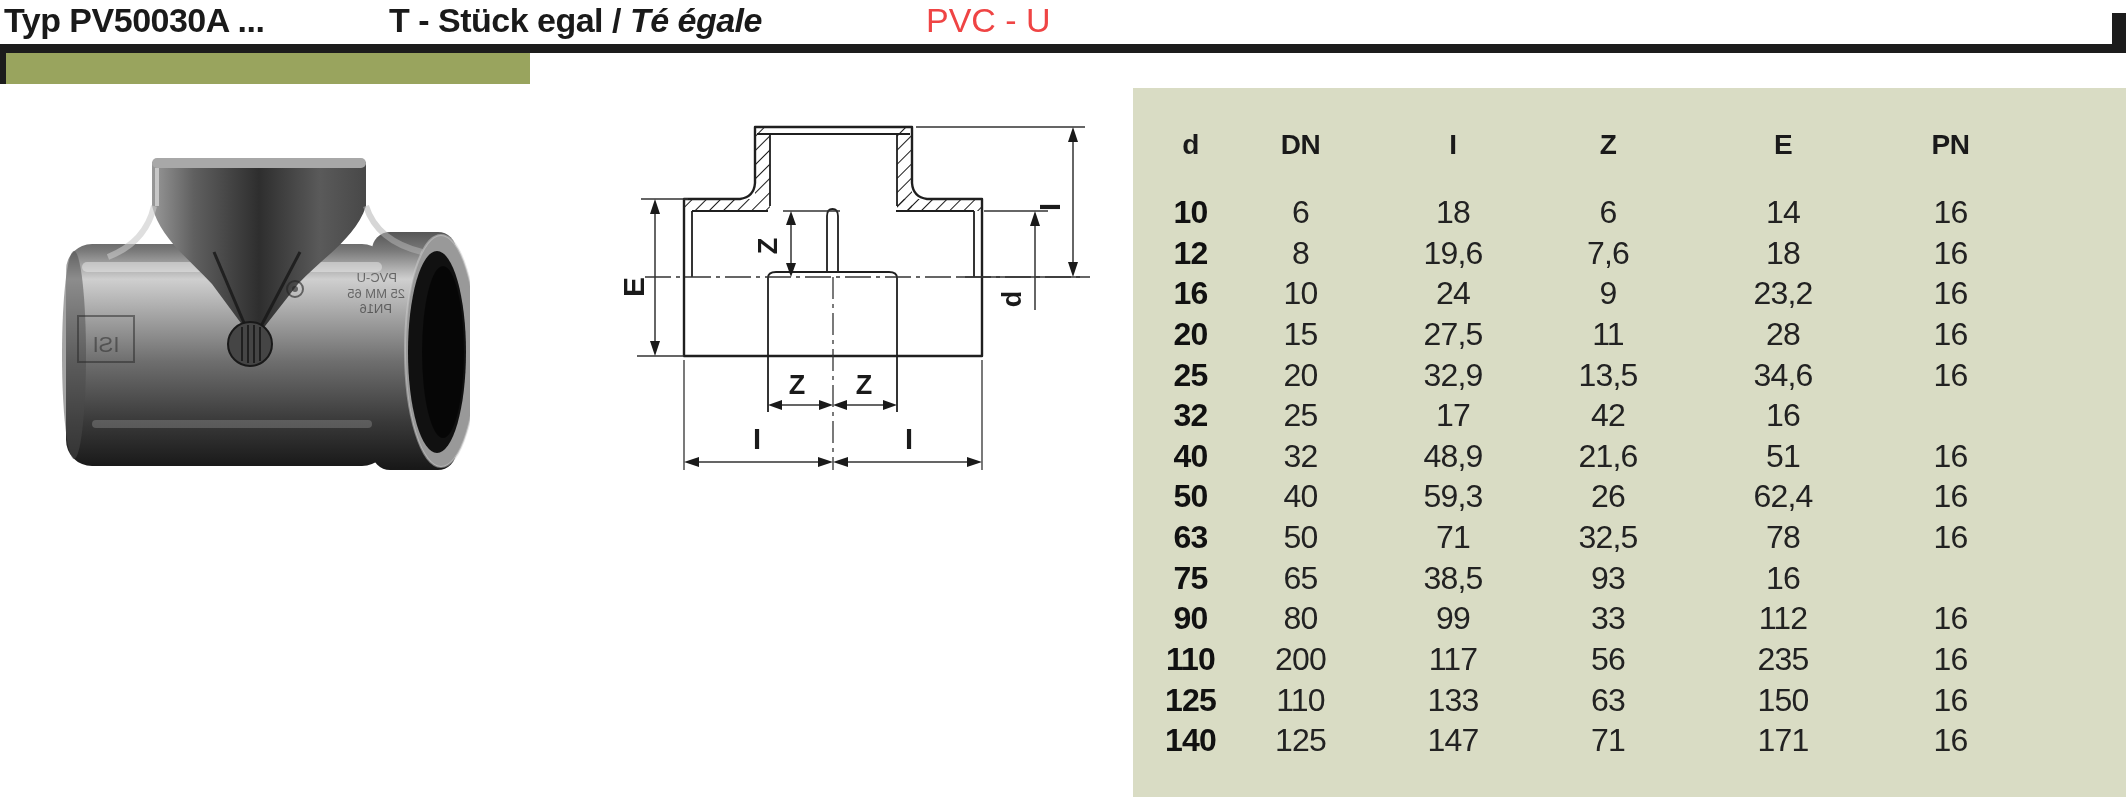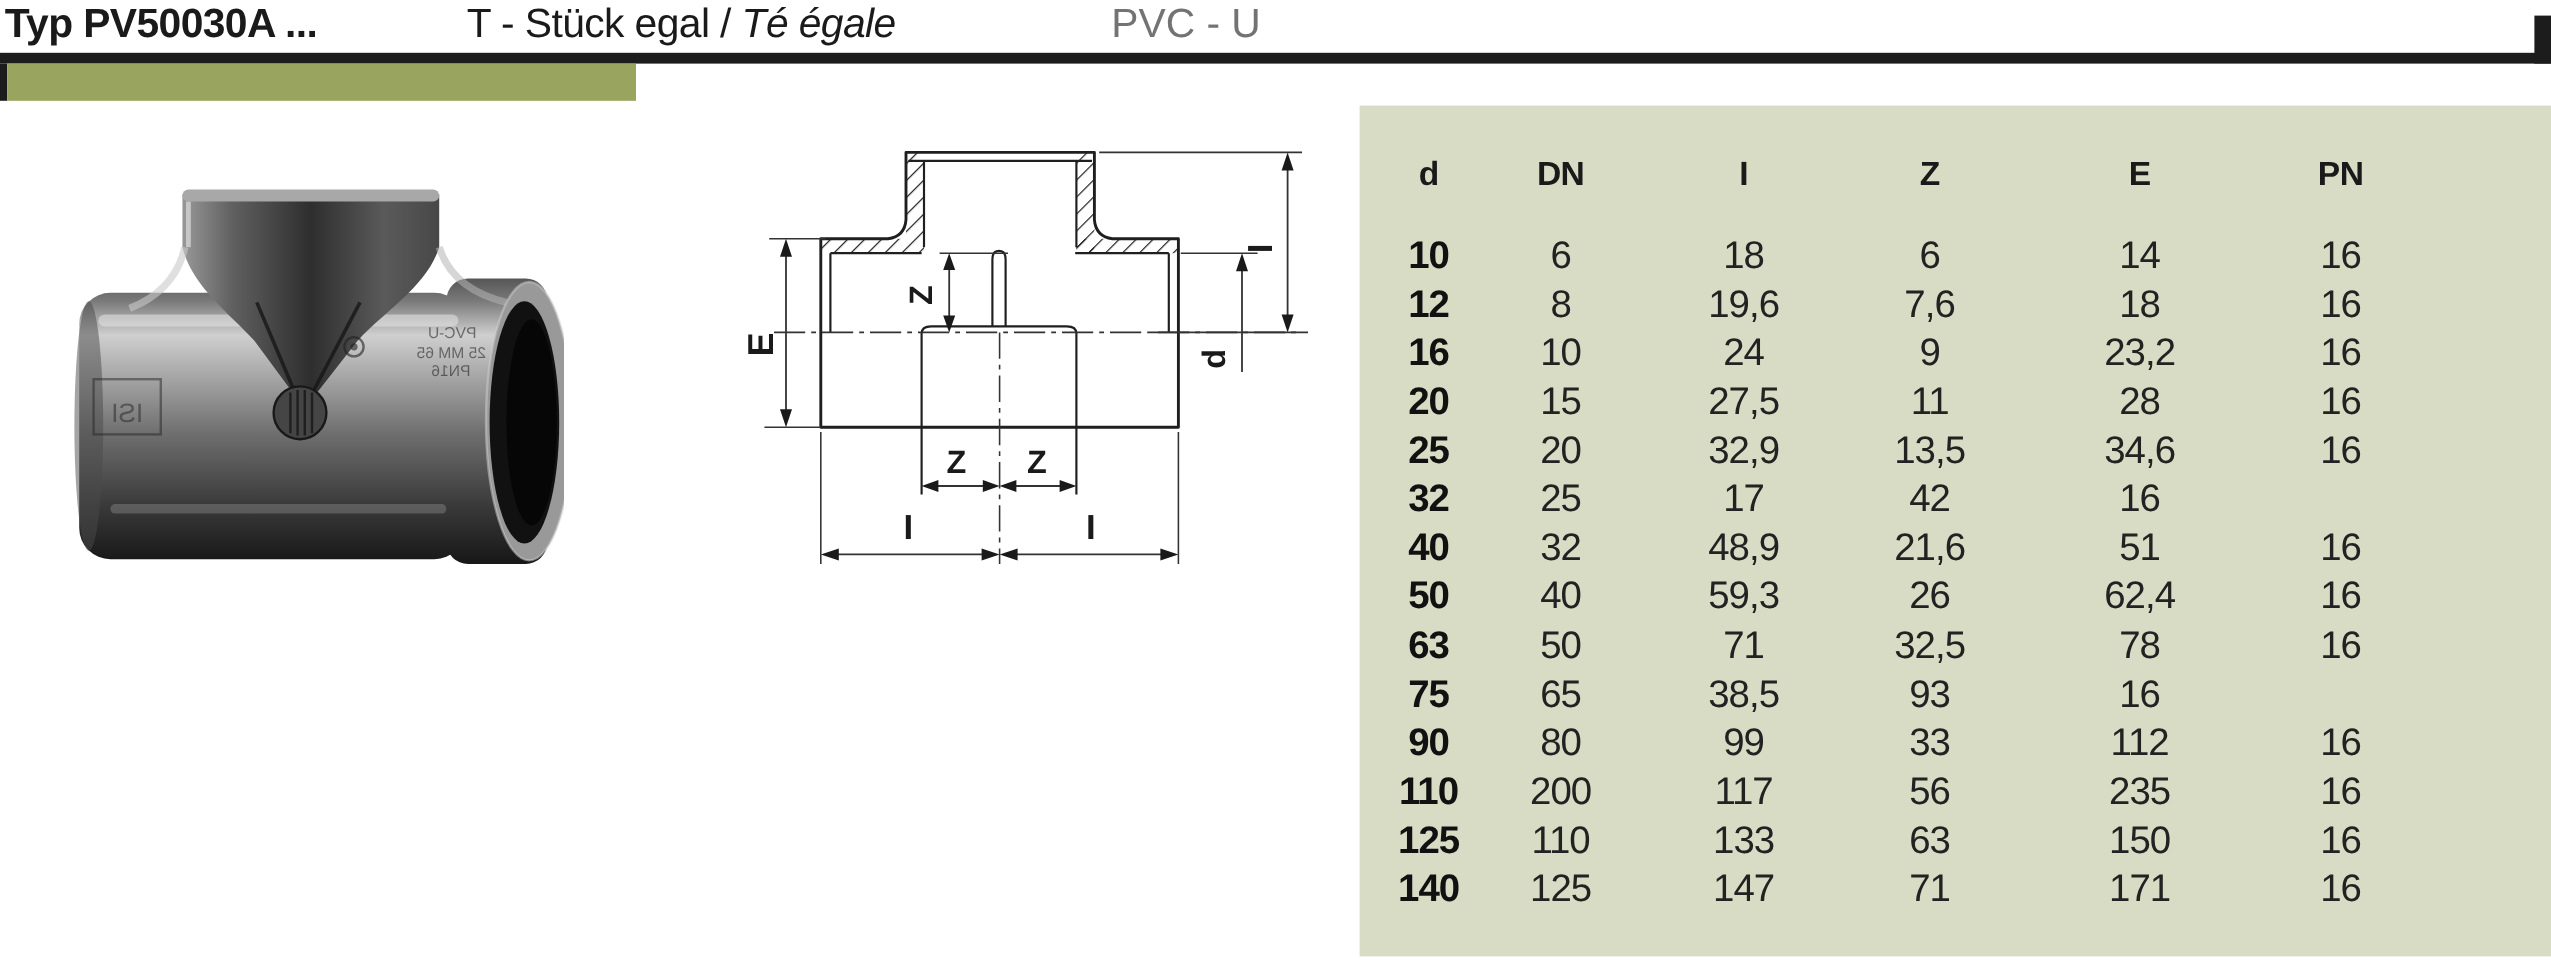--- a/index.html
+++ b/index.html
@@ -3,23 +3,23 @@
 <meta charset="utf-8">
 <style>
   html,body{margin:0;padding:0;}
   body{
     width:2126px;height:803px;position:relative;background:#ffffff;
     font-family:"Liberation Sans", sans-serif;color:#1a1a1a;overflow:hidden;
   }
   
   .title-row{position:absolute;top:1px;left:0;height:42px;width:2126px;border-radius:10px;}
   .t-type{position:absolute;left:4px;top:0;font-size:34px;font-weight:700;letter-spacing:-0.5px;white-space:pre;}
-  .t-sub{position:absolute;left:389px;top:0;font-size:34px;font-weight:400;letter-spacing:-0.5px;white-space:pre;}
+  .t-sub{position:absolute;left:389px;top:0;font-size:34px;font-weight:700;letter-spacing:-0.5px;white-space:pre;}
   .t-sub .it{font-style:italic;}
-  .t-mat{position:absolute;left:926px;top:0;font-size:34px;font-weight:400;letter-spacing:0px;color:#737373;}
+  .t-mat{position:absolute;left:926px;top:0;font-size:34px;font-weight:400;letter-spacing:0px;color:#ef4444;}
   .bar-black{position:absolute;left:0;top:44px;width:2126px;height:9px;background:#1c1c1c;}
   .bar-riser{position:absolute;left:2112px;top:13px;width:14px;height:40px;background:#1c1c1c;}
   .bar-leg{position:absolute;left:0;top:53px;width:6px;height:31px;background:#1c1c1c;}
   .bar-olive{position:absolute;left:6px;top:53px;width:524px;height:31px;background:#99a45e;}
   
   .panel{position:absolute;left:1133px;top:88px;width:993px;height:709px;background:#d9dcc4;}
   .thead{position:absolute;left:0;top:43px;width:865px;display:grid;
          grid-template-columns:115px 105px 200px 110px 240px 95px;
          font-size:28px;font-weight:700;letter-spacing:-0.5px;}
   .thead span{text-align:center;line-height:28px;}

